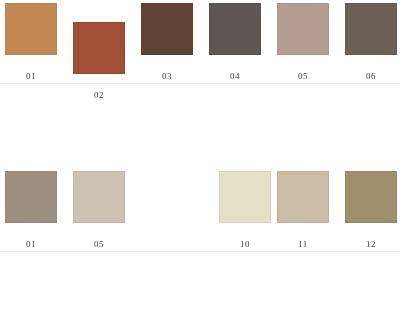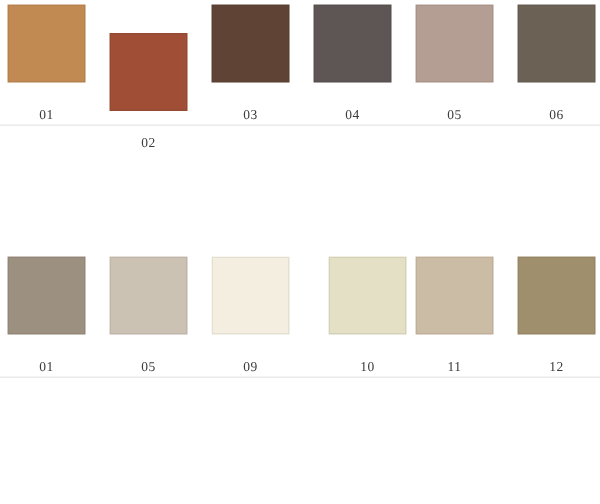--- a/index.html
+++ b/index.html
@@ -103,24 +103,20 @@
     </div>
     <div class="swatch-row" style="top: 84px;">
       <div class="swatch-cell" style="left: 0px;">
         <div class="swatch-chip" title="#9C9080" style="background: rgb(156, 144, 128);"></div>
         <div class="swatch-label low">01</div>
       </div>
       <div class="swatch-cell" style="left: 68px;">
         <div class="swatch-chip" title="#CBC2B4" style="background: rgb(203, 194, 180);"></div>
         <div class="swatch-label low">05</div>
       </div>
-      <div class="swatch-cell" style="left: 136px;">
-        <div class="swatch-chip" title="#F3EEDF" style="background: rgb(243, 238, 223);"></div>
-        <div class="swatch-label low">09</div>
-      </div>
       <div class="swatch-cell" style="left: 214px;">
         <div class="swatch-chip" title="#E4E0C6" style="background: rgb(228, 224, 198);"></div>
         <div class="swatch-label low">10</div>
       </div>
       <div class="swatch-cell" style="left: 272px;">
         <div class="swatch-chip" title="#CBBCA5" style="background: rgb(203, 188, 165);"></div>
         <div class="swatch-label low">11</div>
       </div>
       <div class="swatch-cell" style="left: 340px;">
         <div class="swatch-chip" title="#A08F6C" style="background: rgb(160, 143, 108);"></div>

